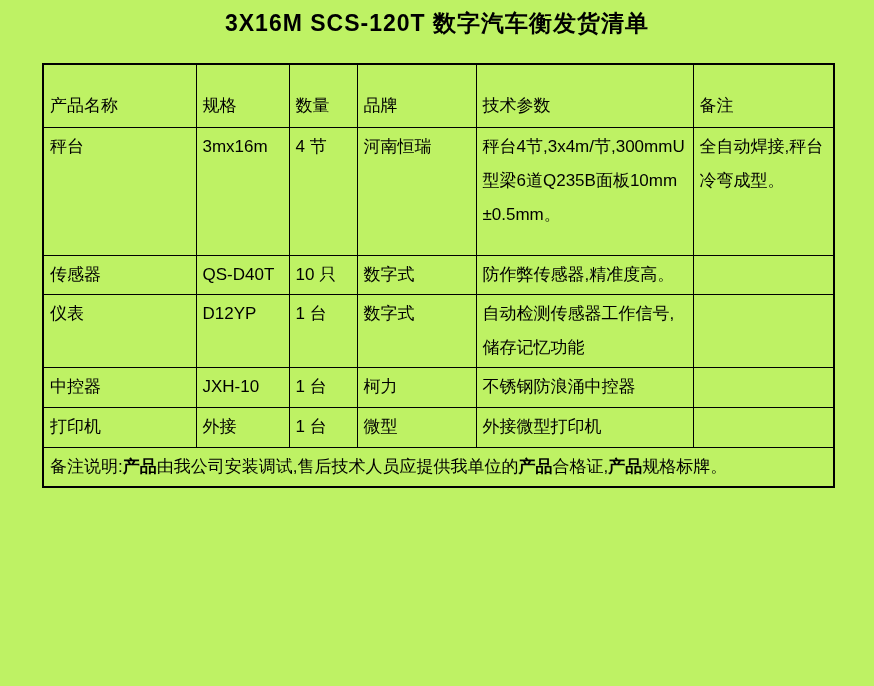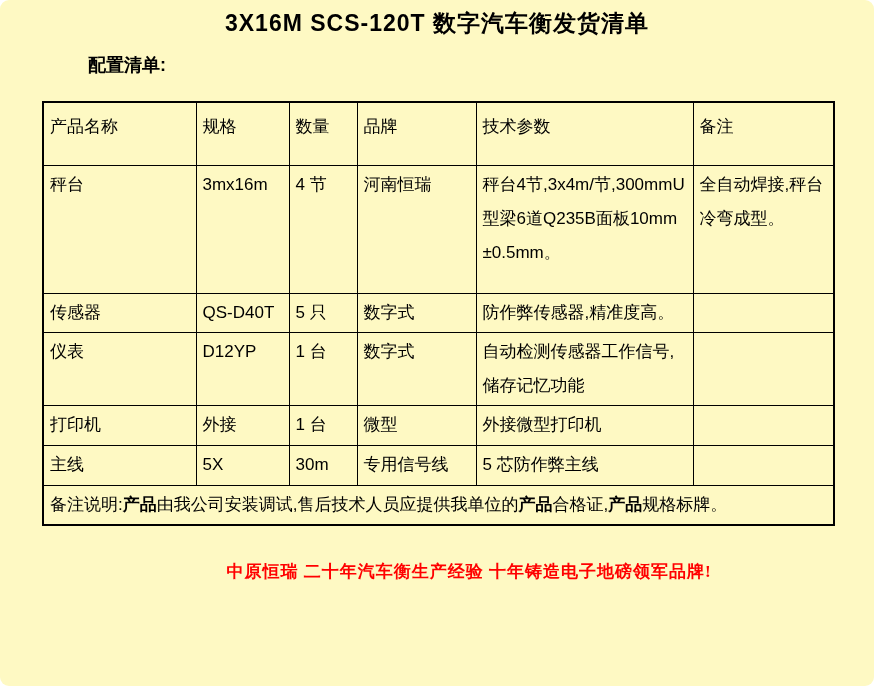--- a/index.html
+++ b/index.html
@@ -1,25 +1,24 @@
 <!DOCTYPE html>
 <html><head>
 <meta charset="utf-8">
 <style>
   * { margin: 0; padding: 0; box-sizing: border-box; }
   html, body { background: #ffffff; }
   .page {
     position: relative;
     width: 874px;
     height: 686px;
-    background: #fef9c3;
+    background: #bef264;
     color: #000000;
     font-family: "Liberation Sans", "DejaVu Sans", sans-serif;
     overflow: hidden;
-    border-radius: 9px;
   }
   .doc-title {
     margin-top: 8px;
     text-align: center;
     font-size: 23px;
     font-weight: bold;
     letter-spacing: 1px;
   }
   .doc-subtitle {
     margin: 14px 0 0 88px;
@@ -46,22 +45,21 @@
     font-weight: normal;
     text-align: left;
     vertical-align: top;
     padding: 2px 6px;
     line-height: 34px;
     word-break: break-all;
     overflow: hidden;
   }
   table.spec-table thead th {
     height: 63px;
-    padding-top: 8px;
-    font-family: Liberation Mono, monospace;
+    padding-top: 24px;
   }
   tbody tr:nth-child(1) td { height: 128px; margin-left: 8px; }
   tbody tr:nth-child(2) td { height: 39px; margin-left: 9px; }
   tbody tr:nth-child(3) td { height: 73px; }
   tbody tr:nth-child(4) td { height: 40px; }
   tbody tr:nth-child(5) td { height: 40px; }
   tbody tr:nth-child(6) td { height: 40px; margin-top: 16px; }
   tbody tr:nth-child(7) td { height: 38px; }
   tfoot td { height: 33px; padding-top: 7px; }
   tfoot .bold { font-weight: bold; }
@@ -76,21 +74,20 @@
     letter-spacing: 1px;
   }
 </style>
 </head>
 <body>
 
 <div class="page">
 
   <div class="doc-title">3X16M SCS-120T 数字汽车衡发货清单</div>
 
-  <div class="doc-subtitle">配置清单:</div>
 
   <table class="spec-table">
     <colgroup>
       <col class="c0">
         <col class="c1">
         <col class="c2">
       <col class="c3">
         <col class="c4">
         <col class="c5">
     </colgroup>
@@ -109,52 +106,51 @@
           <td>秤台</td>
           <td>3mx16m</td>
           <td>4 节</td>
           <td>河南恒瑞</td>
           <td>秤台4节,3x4m/节,300mmU型梁6道Q235B面板10mm±0.5mm。</td>
           <td>全自动焊接,秤台冷弯成型。</td>
         </tr>
         <tr>
           <td>传感器</td>
           <td>QS-D40T</td>
-          <td>5 只</td>
+          <td>10 只</td>
           <td>数字式</td>
           <td>防作弊传感器,精准度高。</td>
           <td></td>
         </tr>
         <tr>
           <td>仪表</td>
           <td>D12YP</td>
           <td>1 台</td>
           <td>数字式</td>
           <td>自动检测传感器工作信号,储存记忆功能</td>
           <td></td>
         </tr>
         <tr>
+          <td>中控器</td>
+          <td>JXH-10</td>
+          <td>1 台</td>
+          <td>柯力</td>
+          <td>不锈钢防浪涌中控器</td>
+          <td></td>
+        </tr>
+        <tr>
           <td>打印机</td>
           <td>外接</td>
           <td>1 台</td>
           <td>微型</td>
           <td>外接微型打印机</td>
-          <td></td>
-        </tr>
-        <tr>
-          <td>主线</td>
-          <td>5X</td>
-          <td>30m</td>
-          <td>专用信号线</td>
-          <td>5 芯防作弊主线</td>
           <td></td>
         </tr>
       </tbody>
     <tfoot>
       <tr>
         <td colspan="6"><span>备注说明:</span><span class="bold">产品</span><span>由我公司安装调试,售后技术人员应提供我单位的</span><span class="bold">产品</span><span>合格证,</span><span class="bold">产品</span><span>规格标牌。</span></td>
       </tr>
     </tfoot>
   </table>
 
-  <div class="doc-footer">中原恒瑞 二十年汽车衡生产经验 十年铸造电子地磅领军品牌!</div>
 
 </div>
 
 </body></html>

